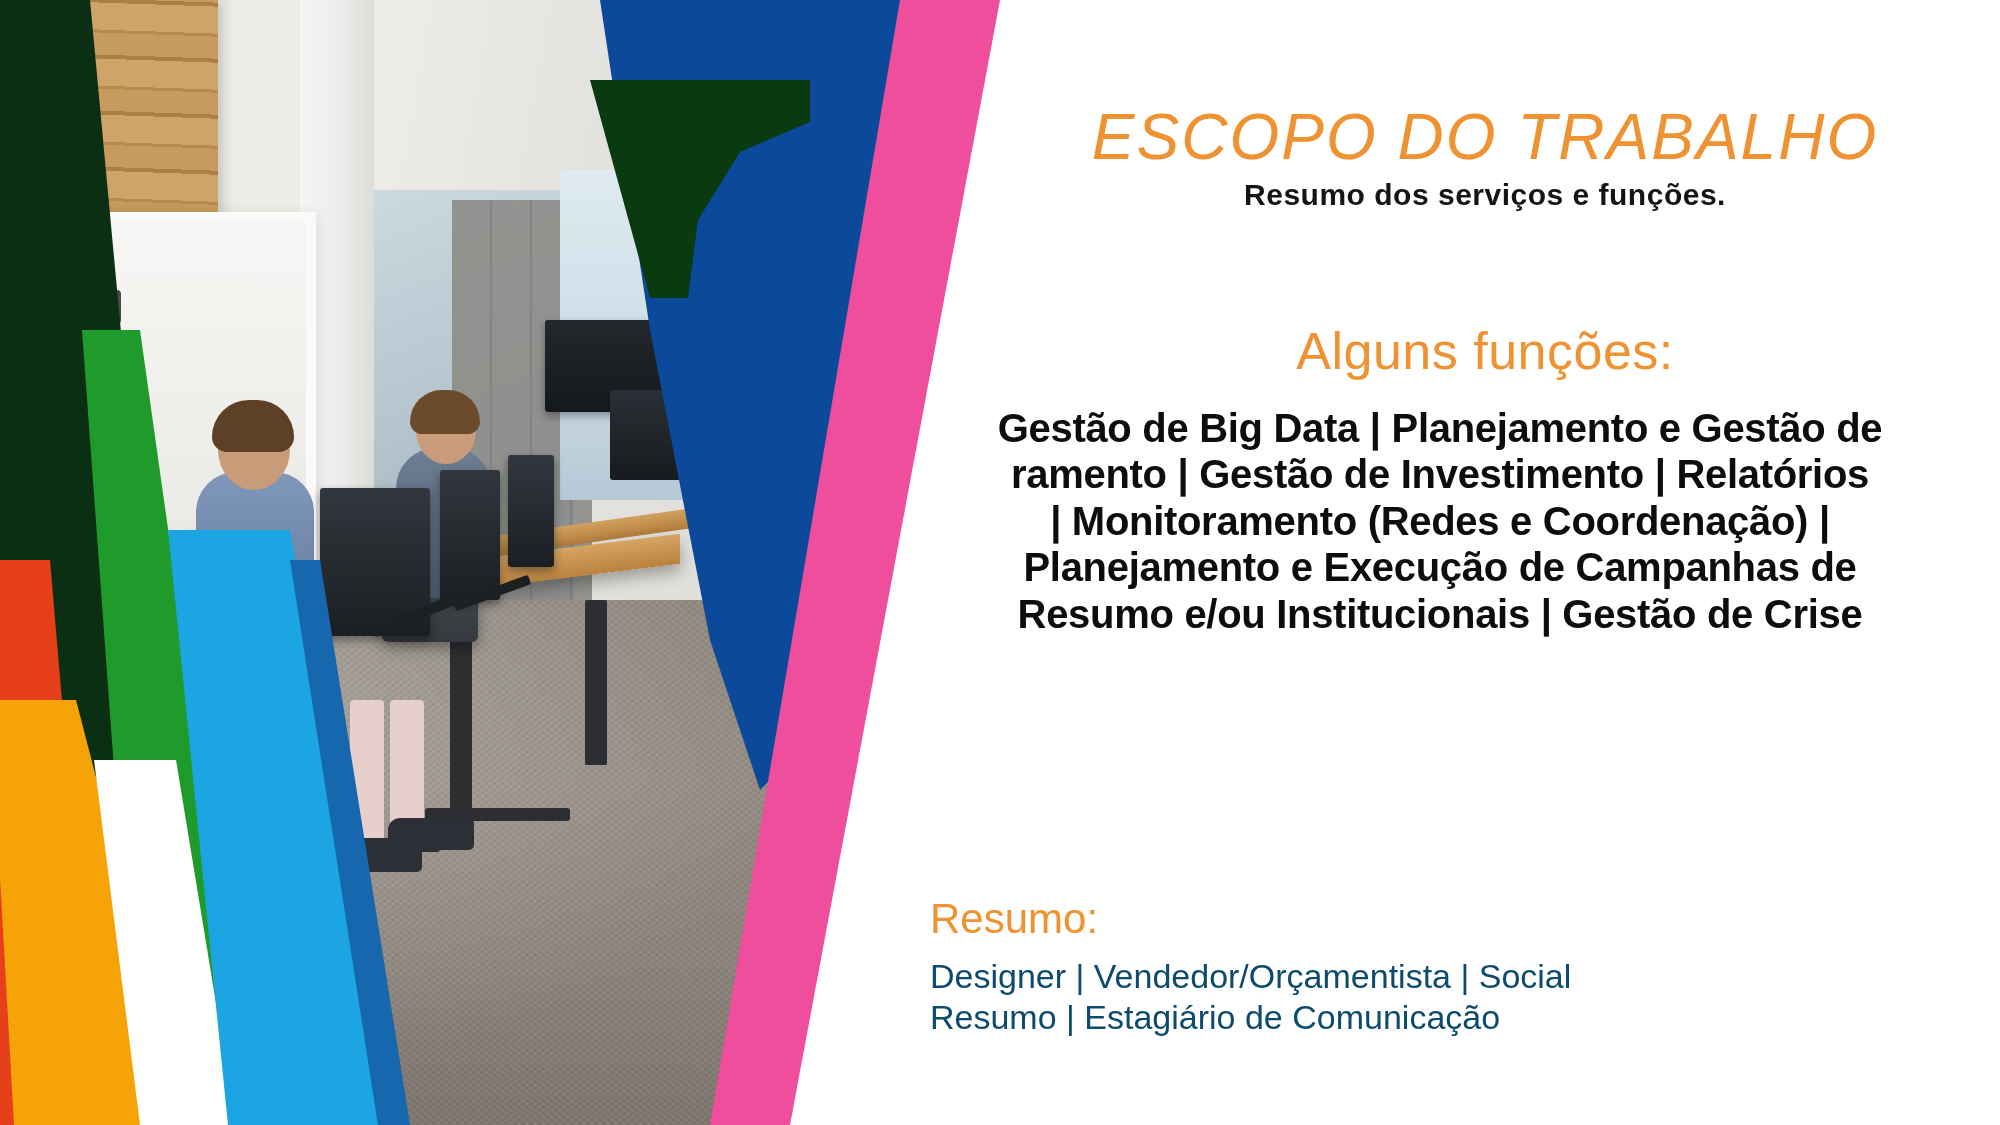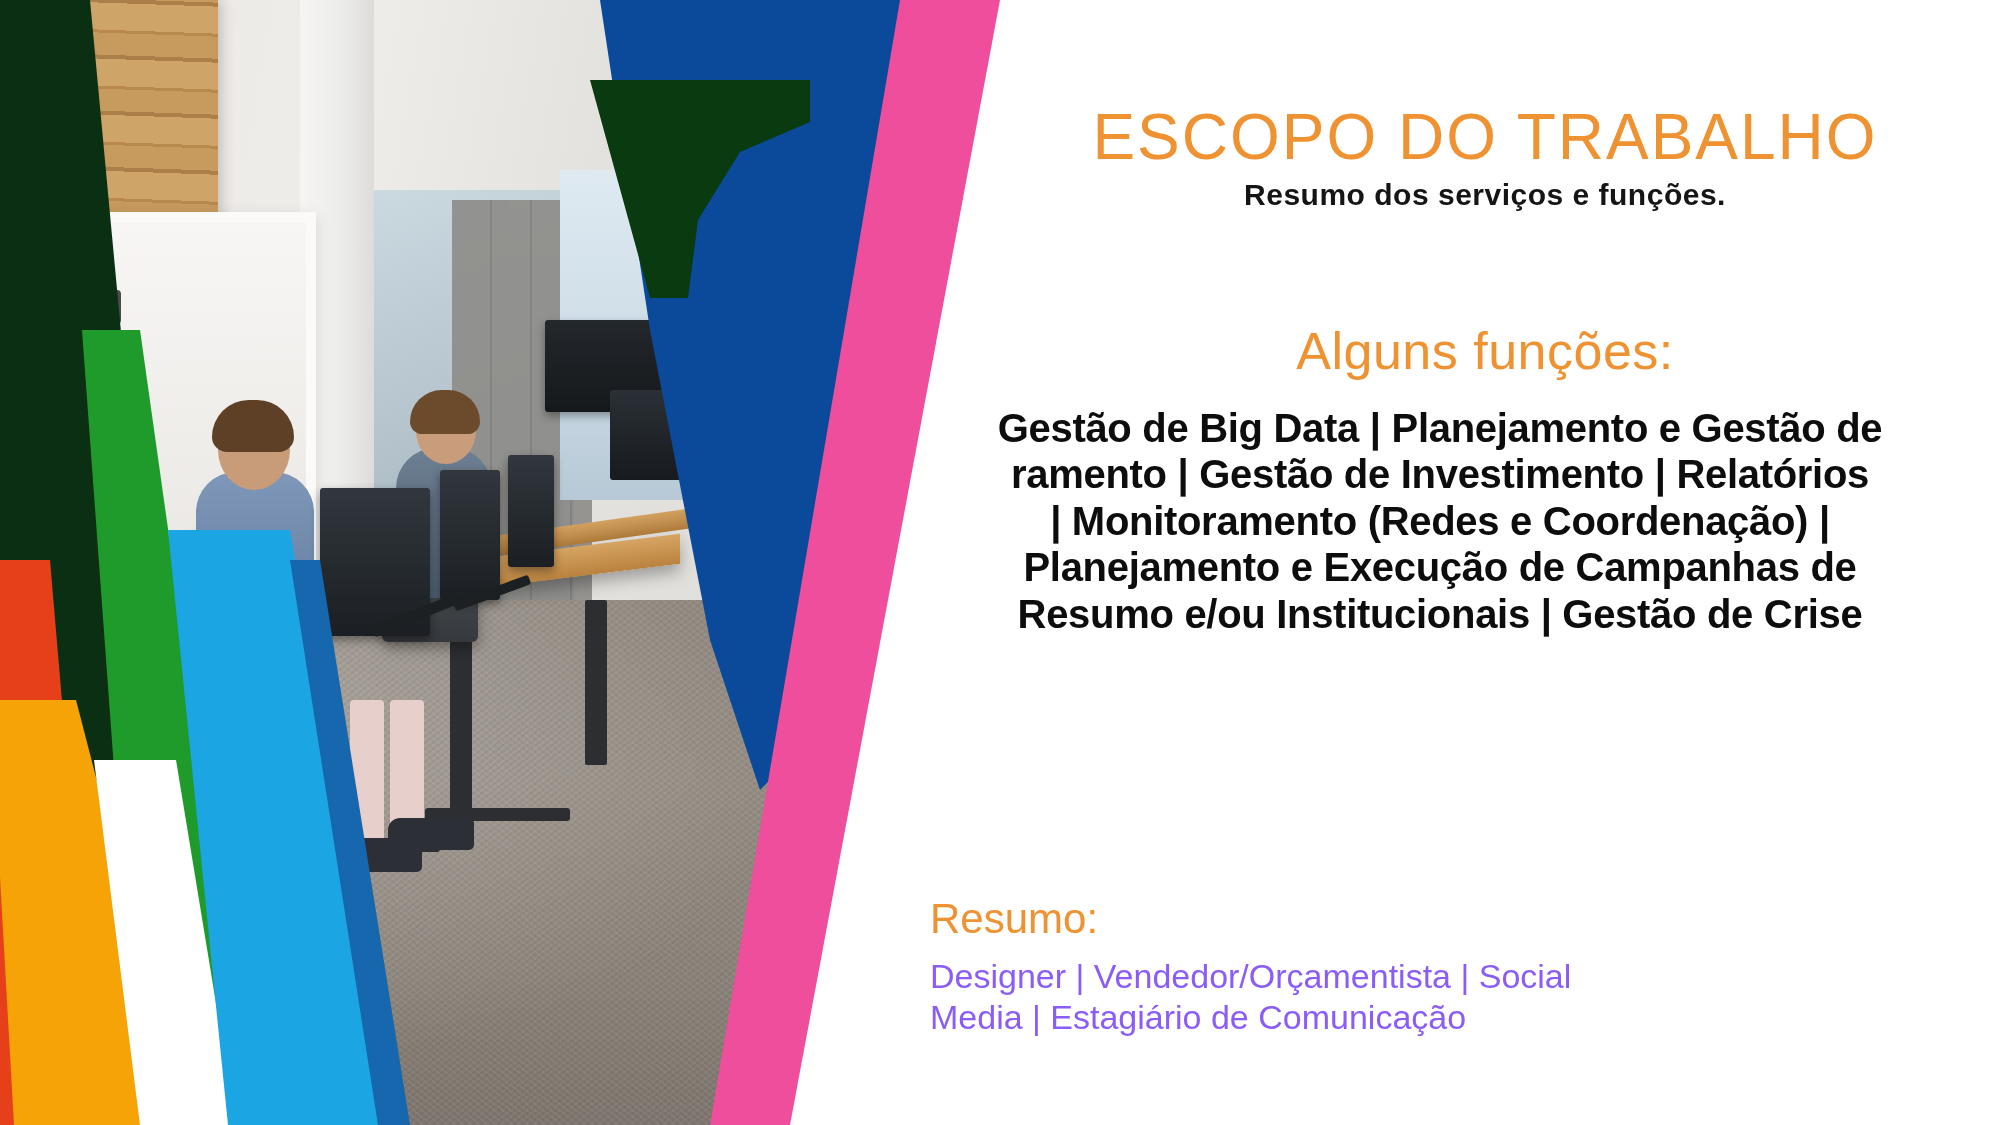--- a/index.html
+++ b/index.html
@@ -203,20 +203,21 @@
   }
   .title{
     position:absolute;left:140px;top:105px;width:930px;
     text-align:center;
     color:#ee9232;
     font-size:64px;
     font-weight:400;
     letter-spacing:2px;
     line-height:1;
     white-space:nowrap;
+    font-style:italic;
   }
   .subtitle{
     position:absolute;left:140px;top:178px;width:930px;
     text-align:center;
     color:#151515;
     font-size:30px;
     font-weight:700;
     letter-spacing:.5px;
     line-height:1.1;
   }
@@ -231,21 +232,21 @@
     font-size:40px;font-weight:700;line-height:1.16;
     letter-spacing:-.3px;
   }
   .services-body .ln{display:block;white-space:nowrap;}
   .team-head{
     position:absolute;left:50px;top:898px;
     color:#ee9232;font-size:42px;font-weight:400;line-height:1;
   }
   .team-body{
     position:absolute;left:50px;top:956px;width:860px;
-    color:#8b5cf6;font-size:34px;font-weight:400;line-height:1.22;
+    color:#0c4a6e;font-size:34px;font-weight:400;line-height:1.22;
   }
   .team-body .ln{display:block;}
 </style>
 </head>
 <body>
 
 <div class="slide">
 
   <div class="left-panel">
 
@@ -330,17 +331,17 @@
       <span class="ln">Gestão de Big Data | Planejamento e Gestão de</span>
       <span class="ln">ramento | Gestão de Investimento | Relatórios</span>
       <span class="ln">| Monitoramento (Redes e Coordenação) |</span>
       <span class="ln">Planejamento e Execução de Campanhas de</span>
       <span class="ln">Resumo e/ou Institucionais | Gestão de Crise</span>
     </div>
 
     <div class="team-head">Resumo:</div>
     <div class="team-body">
       <span class="ln">Designer | Vendedor/Orçamentista | Social</span>
-      <span class="ln">Media | Estagiário de Comunicação</span>
+      <span class="ln">Resumo | Estagiário de Comunicação</span>
     </div>
 
   </div>
 </div>
 
 </body></html>

